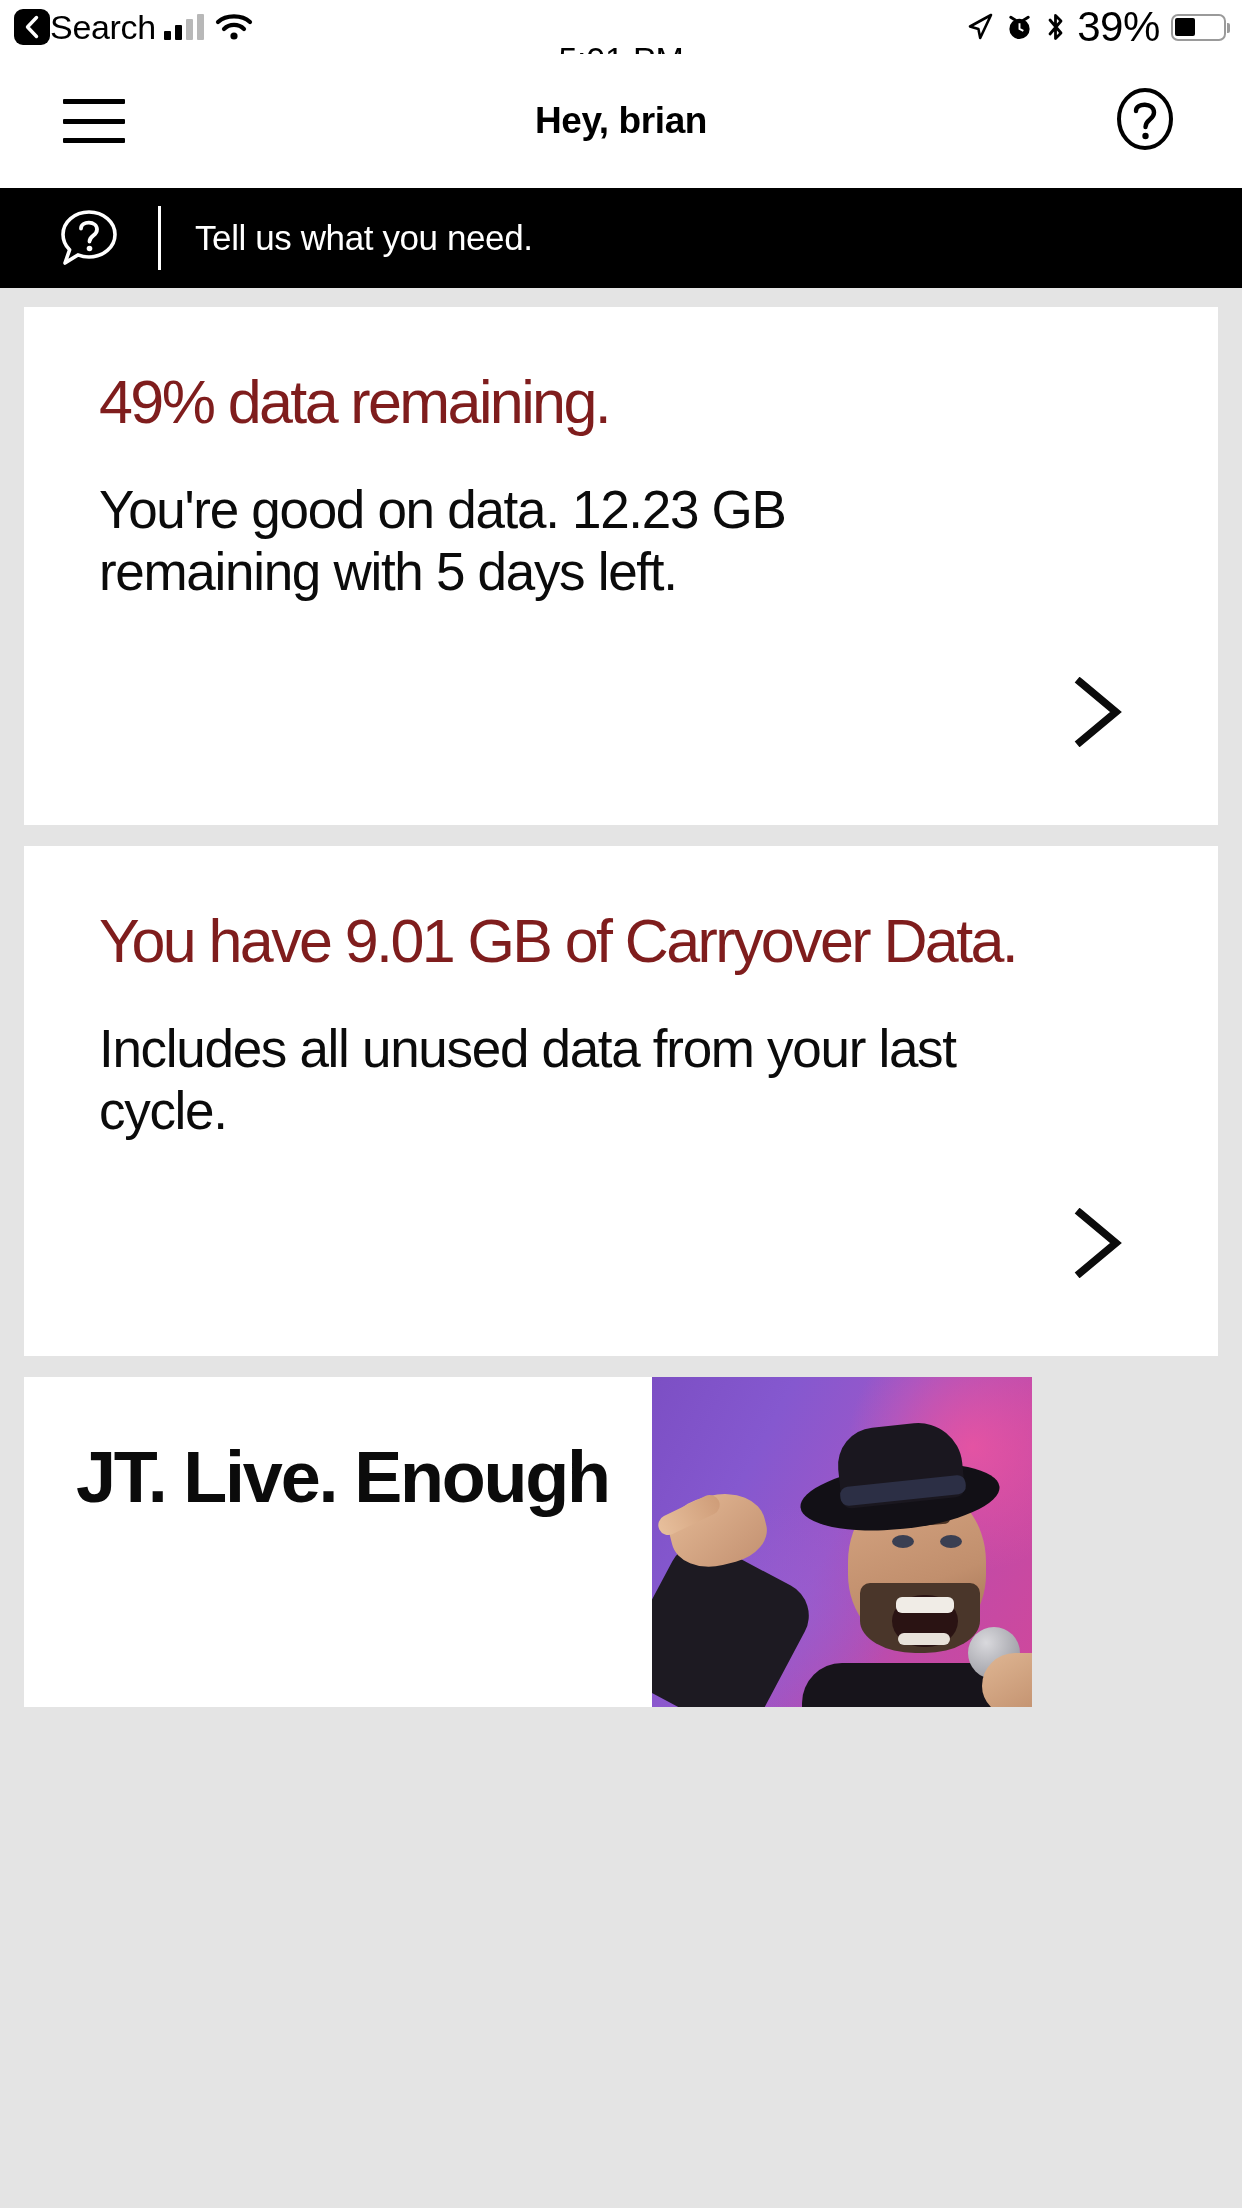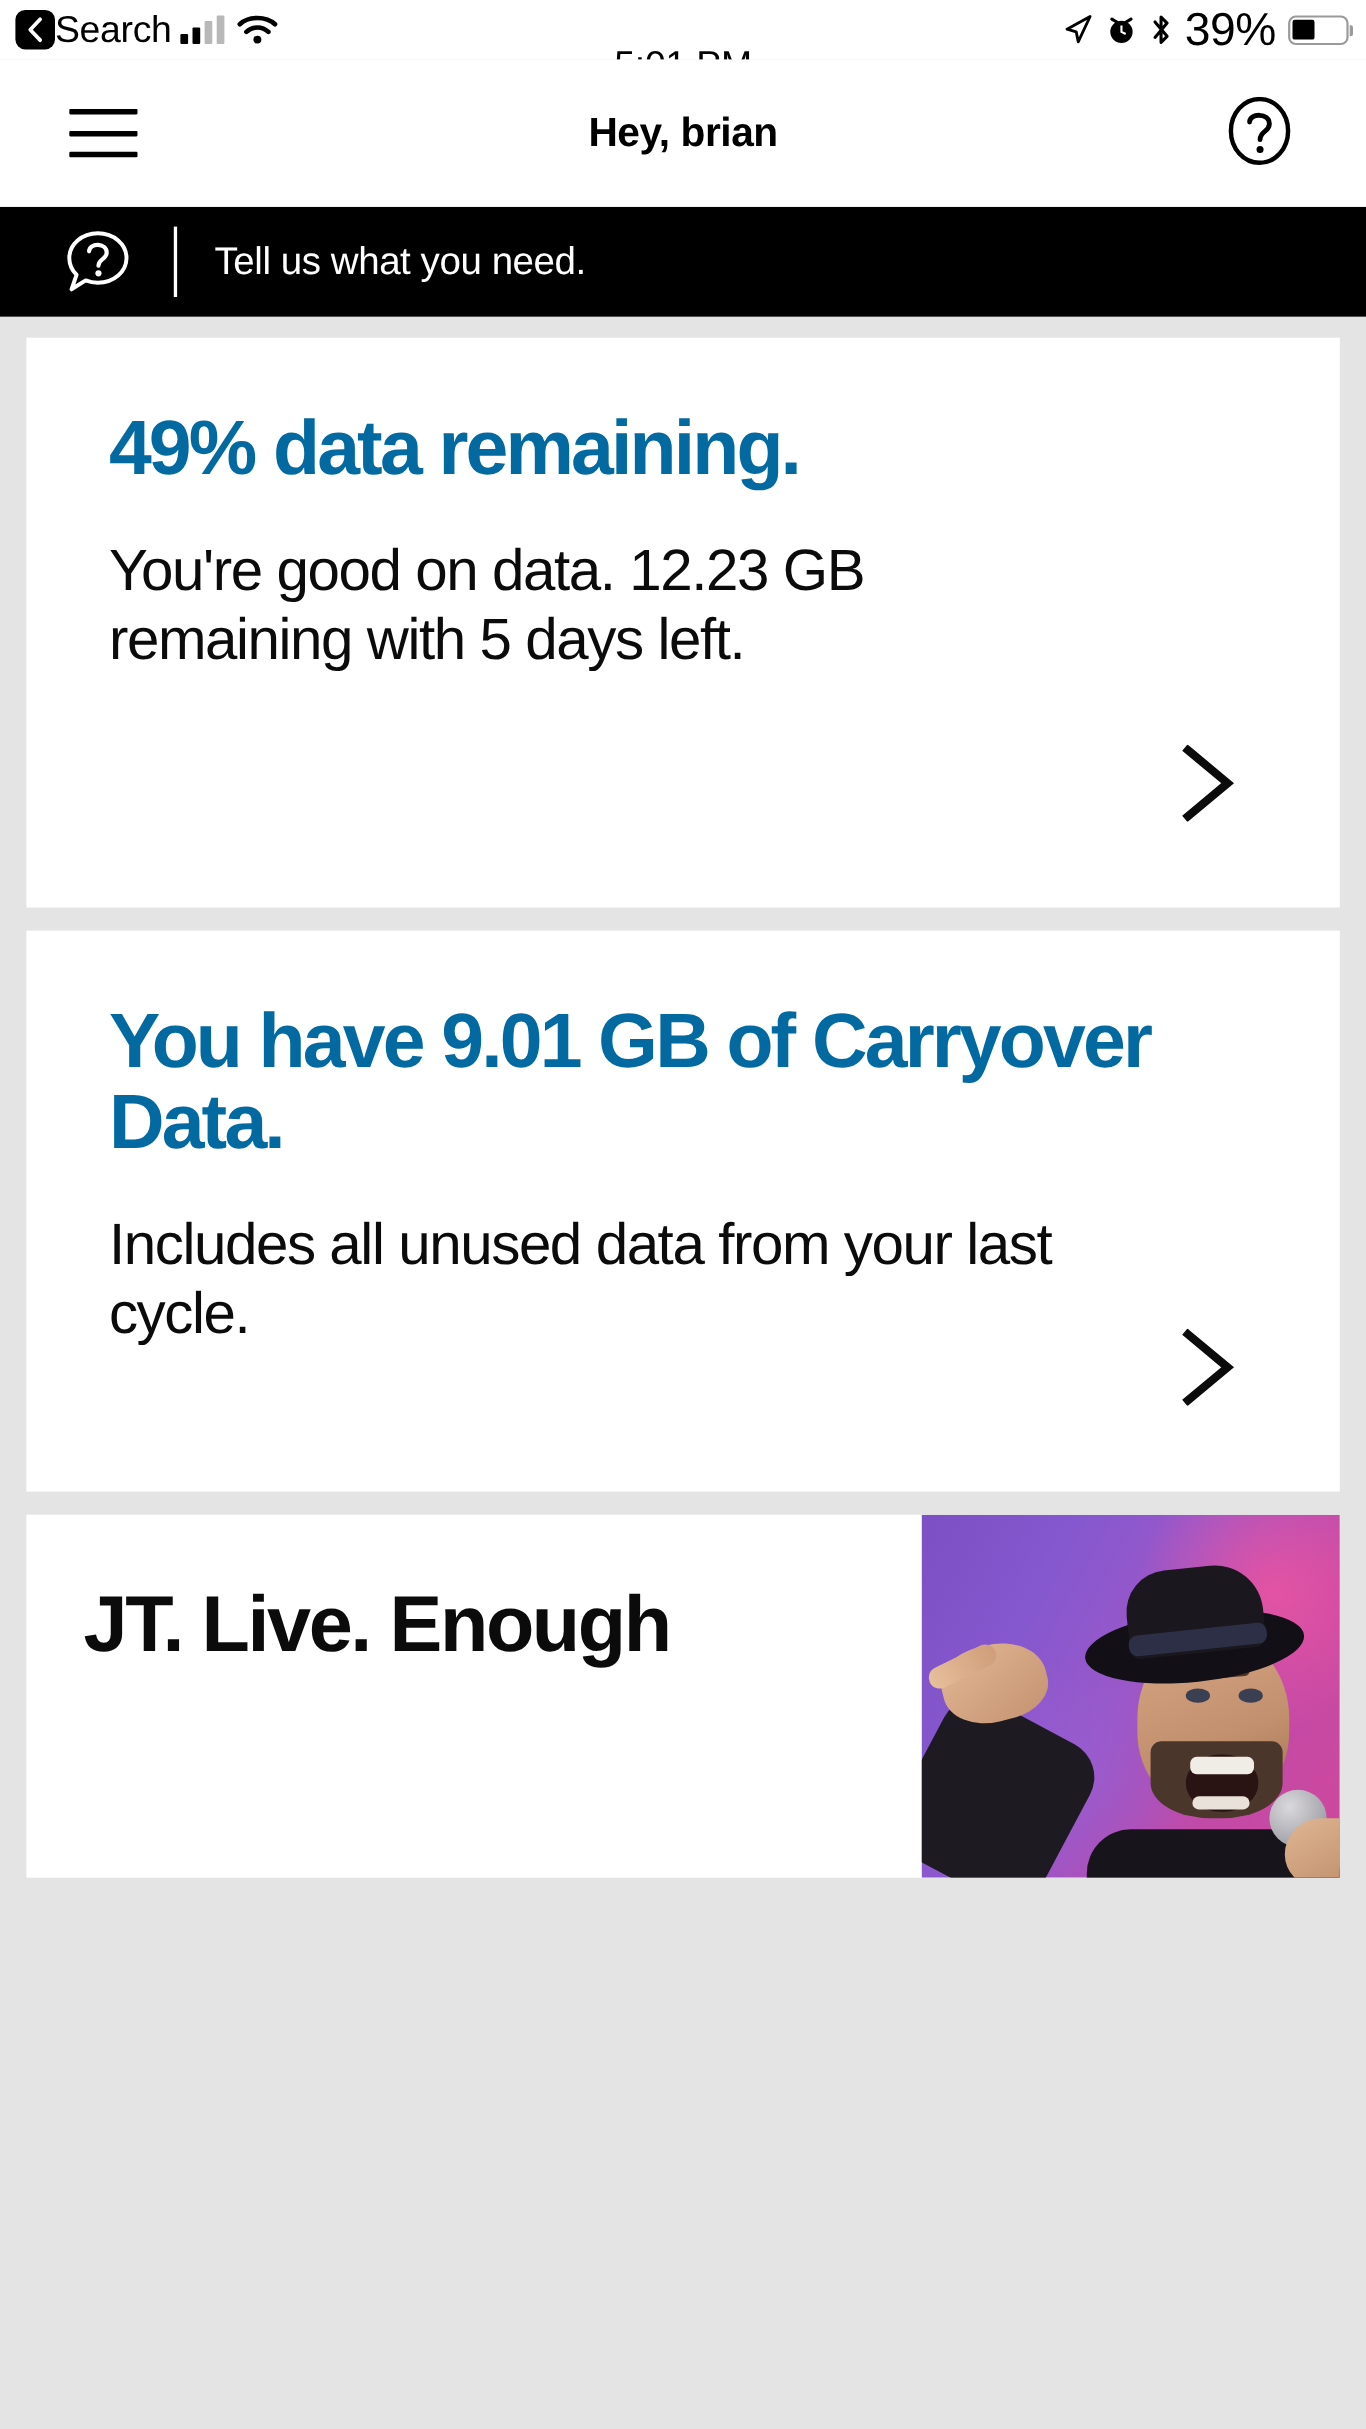--- a/index.html
+++ b/index.html
@@ -91,39 +91,39 @@
     width:1242px; background:#e4e4e4;
     padding:19px 24px 0 24px;
     height:1920px;
   }
   .card{
     background:#fff; width:1194px;
     position:relative; margin-bottom:21px;
   }
   .card-pad{ padding:63px 0 0 75px; }
   .card-h{
-    font-size:70px; font-weight:bold; line-height:1.06;
-    color:#0369a1; letter-spacing:-2.6px;
+    font-size:61px; font-weight:normal; line-height:1.06;
+    color:#7f1d1d; letter-spacing:-2.6px;
     font-stretch:condensed; max-width:980px;
   }
   .card-p{
     font-size:53px; line-height:1.18; color:#0b0b0b;
     letter-spacing:-1.3px; margin-top:44px; max-width:900px;
   }
   .chev{
     position:absolute; right:88px; bottom:78px;
     width:62px; height:70px;
   }
   .chev svg{ display:block; }
   .card1{ height:518px; }
   .card2{ height:510px; }
 
   
   .promo{
-    background:#fff; width:1194px; height:330px;
+    background:#fff; width:1008px; height:330px;
     display:flex; overflow:hidden; position:relative;
   }
   .promo-left{ flex:1 1 auto; padding:57px 0 0 52px; }
   .promo-h{
     font-size:72px; font-weight:bold; line-height:1.22;
     color:#0b0b0b; letter-spacing:-2.2px; font-stretch:condensed;
   }
   .promo-img{
     width:380px; flex:0 0 380px; position:relative; overflow:hidden;
     background:linear-gradient(118deg,#7c4fc4 0%,#8558cf 26%,#9a57c9 48%,#c14aa8 72%,#d0489b 100%);

